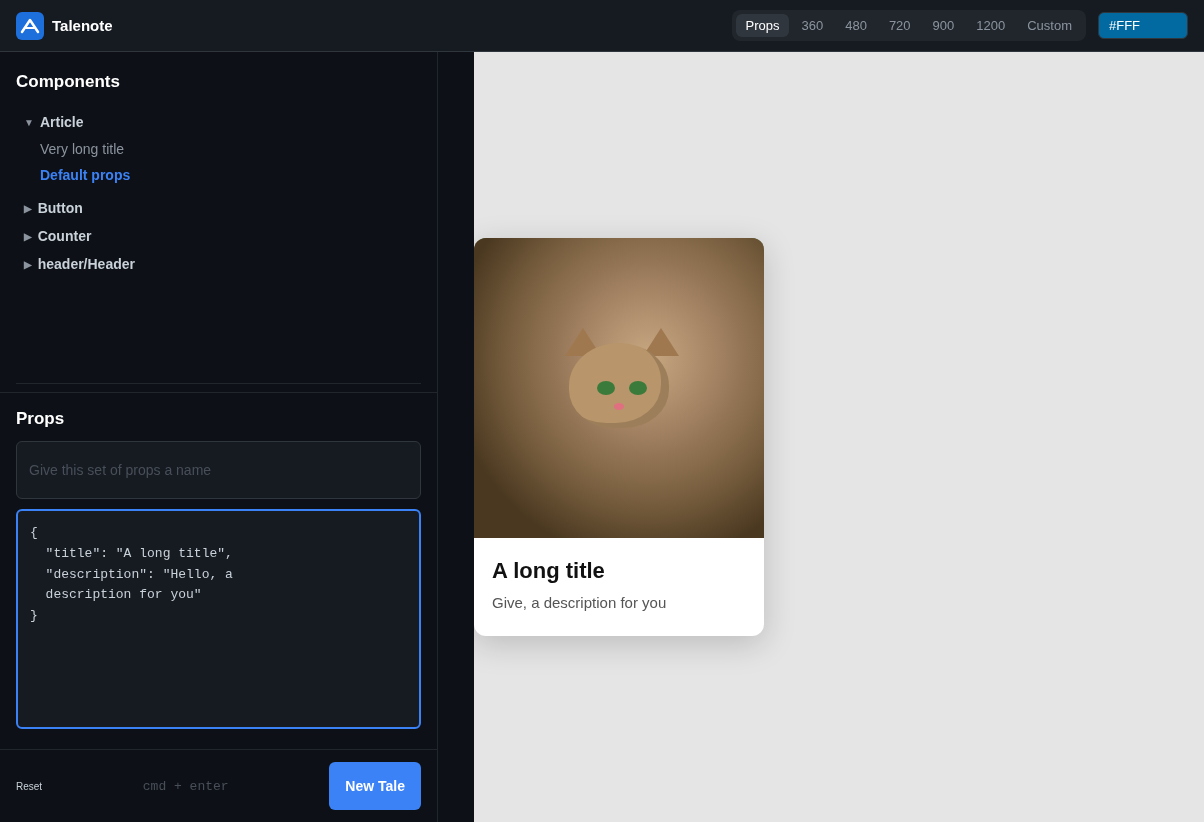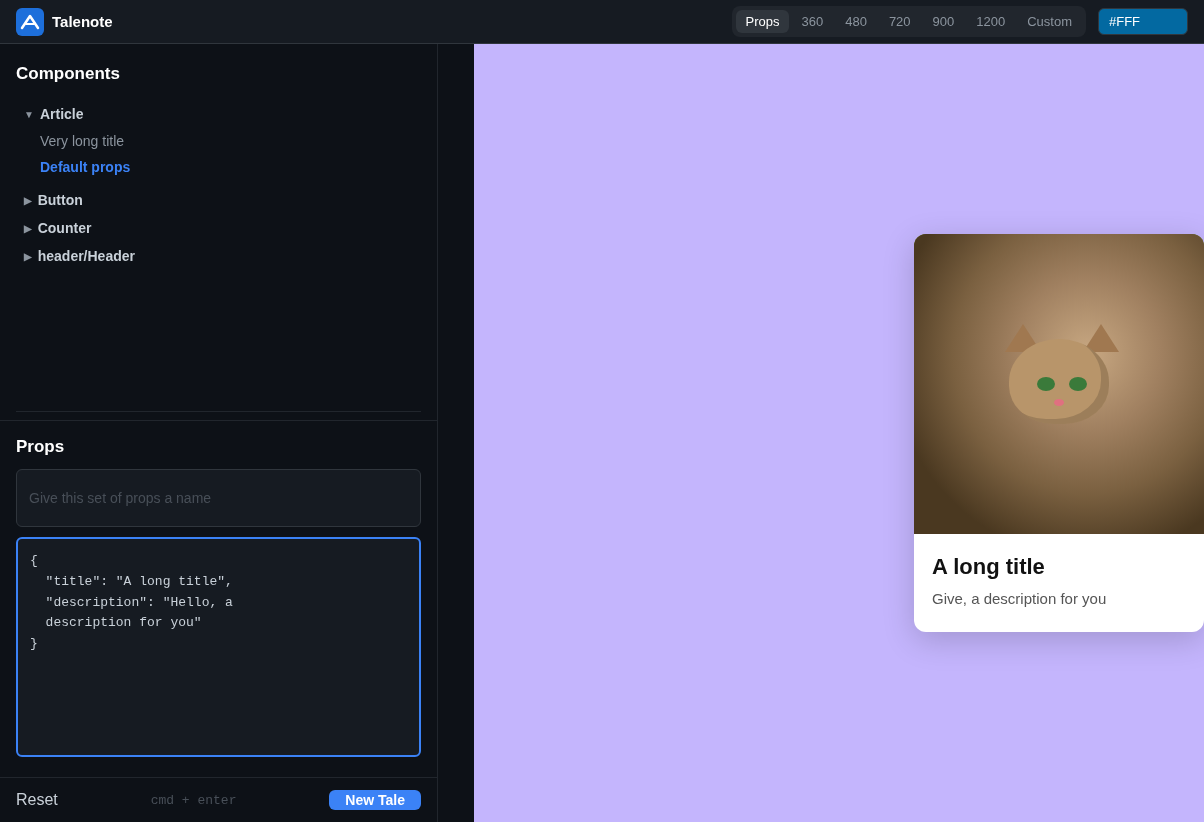--- a/index.html
+++ b/index.html
@@ -1,21 +1,21 @@
 <!DOCTYPE html>
 <html><head>
   <meta charset="utf-8">
   <style>
     * { box-sizing: border-box; margin: 0; padding: 0; }
     body { font-family: -apple-system, BlinkMacSystemFont, 'Segoe UI', sans-serif; background: #0d1117; display: flex; flex-direction: column; height: 822px; overflow: hidden; }
 
     
     .header {
       background: #161b22;
-      height: 44px;
+      height: 52px;
       display: flex;
       align-items: center;
       padding: 0 16px;
       border-bottom: 1px solid #30363d;
       flex-shrink: 0;
     }
     .logo {
       display: flex;
       align-items: center;
       gap: 8px;
@@ -164,47 +164,47 @@
       border-top: 1px solid #21262d;
       display: flex;
       align-items: center;
       justify-content: space-between;
       flex-shrink: 0;
     }
     .reset-btn {
       background: none;
       border: none;
       color: #c9d1d9;
-      font-size: 16px;
+      font-size: 10px;
       cursor: pointer;
       font-weight: 500;
     }
     .shortcut-hint {
       color: #484f58;
       font-size: 13px;
       font-family: Liberation Mono, monospace;
     }
     .new-tale-btn {
       background: #3b82f6;
       border: none;
       color: #fff;
-      padding: 2px 16px;
+      padding: 16px 16px;
       border-radius: 6px;
       font-size: 14px;
       font-weight: 600;
       cursor: pointer;
     }
 
     
     .preview {
       flex: 1;
-      background: #c4b5fd;
-      display: flex;
-      align-items: center;
-      justify-content: flex-end;
+      background: #e5e5e5;
+      display: flex;
+      align-items: center;
+      justify-content: flex-start;
       overflow: hidden;
       position: relative;
       margin-left: 36px;
     }
 
     
     .card {
       background: #fff;
       border-radius: 12px;
       overflow: hidden;

